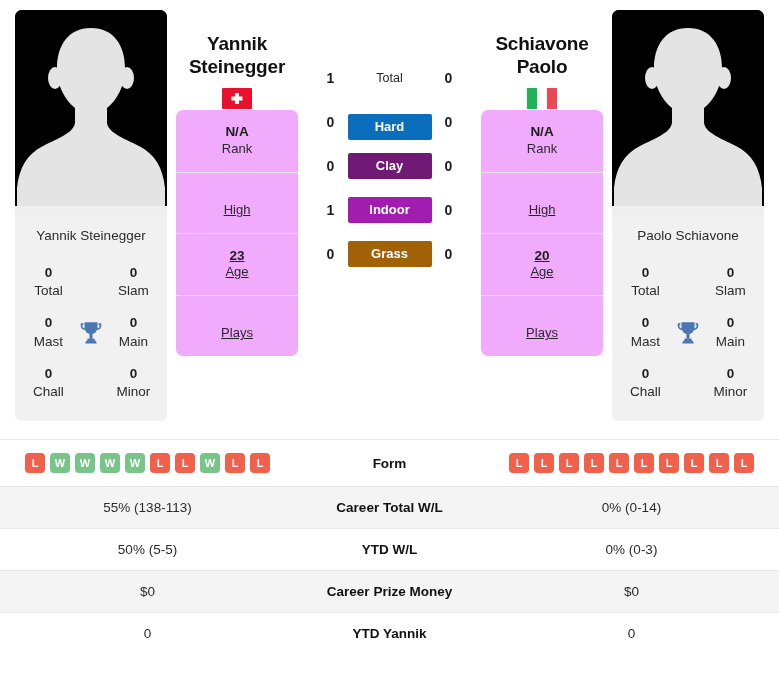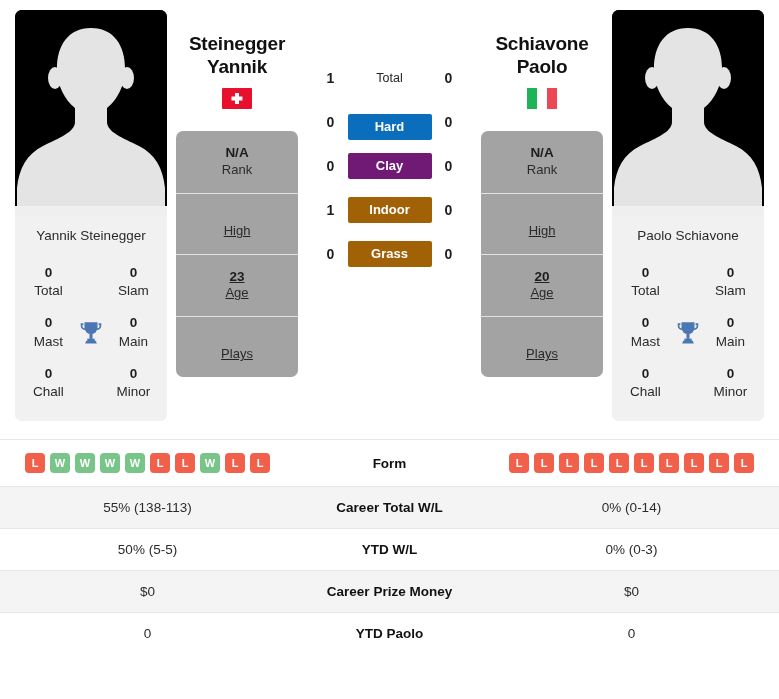--- a/index.html
+++ b/index.html
@@ -97,22 +97,21 @@
   }
   .flag-wrap {
     display: flex;
     justify-content: center;
     margin-top: 10px;
     height: 22px;
   }
   .flag { width: 30px; height: 21px; display: block; }
 
   .info-card {
-    margin-top: 21px;
-    background: #a3a3a3;
+    background: #f0abfc;
     border-radius: 7px;
     overflow: hidden;
   }
   .info-sec {
     text-align: center;
     padding: 13px 4px 14px 4px;
     line-height: 1.3;
   }
   .info-sec + .info-sec { border-top: 1px solid #e2e2e2; text-decoration: underline; }
   .info-sec .v {
@@ -272,22 +271,22 @@
           <div class="tcell">
             <span class="num">0</span>
             <span class="lbl">Minor</span>
           </div>
         </div>
       </div>
     </div>
 
     <div class="name-col">
       <div class="pname">
+        <div>Yannik</div>
         <div>Steinegger</div>
-        <div>Yannik</div>
       </div>
       <div class="flag-wrap">
         <svg class="flag" viewBox="0 0 30 21" aria-hidden="true">
           <rect x="0" y="0" width="30" height="21" fill="#e8112d" rx="1"></rect>
           <rect x="13" y="5" width="4" height="11" fill="#ffffff"></rect>
           <rect x="9.5" y="8.5" width="11" height="4" fill="#ffffff"></rect>
         </svg>
       </div>
 
       <div class="info-card">
@@ -321,21 +320,21 @@
           <div class="h2h-bar" style="background: rgb(10, 110, 189); margin-top: 10px;">Hard</div>
           <div class="h2h-score">0</div>
         </div>
         <div class="h2h-row">
           <div class="h2h-score">0</div>
           <div class="h2h-bar" style="background: #701a75;">Clay</div>
           <div class="h2h-score">0</div>
         </div>
         <div class="h2h-row">
           <div class="h2h-score">1</div>
-          <div class="h2h-bar" style="background: #a16207;">Indoor</div>
+          <div class="h2h-bar" style="background: #a21caf;">Indoor</div>
           <div class="h2h-score">0</div>
         </div>
         <div class="h2h-row">
           <div class="h2h-score">0</div>
           <div class="h2h-bar" style="background: #a16207;">Grass</div>
           <div class="h2h-score">0</div>
         </div>
       </div>
 
     <div class="name-col">
@@ -476,19 +475,19 @@
           <td class="mid">YTD W/L</td>
           <td class="side">0% (0-3)</td>
         </tr>
         <tr class="shaded">
           <td class="side">$0</td>
           <td class="mid">Career Prize Money</td>
           <td class="side">$0</td>
         </tr>
         <tr>
           <td class="side">0</td>
-          <td class="mid">YTD Paolo</td>
+          <td class="mid">YTD Yannik</td>
           <td class="side">0</td>
         </tr>
       </tbody>
   </table>
 
 </div>
 
 </body></html>

